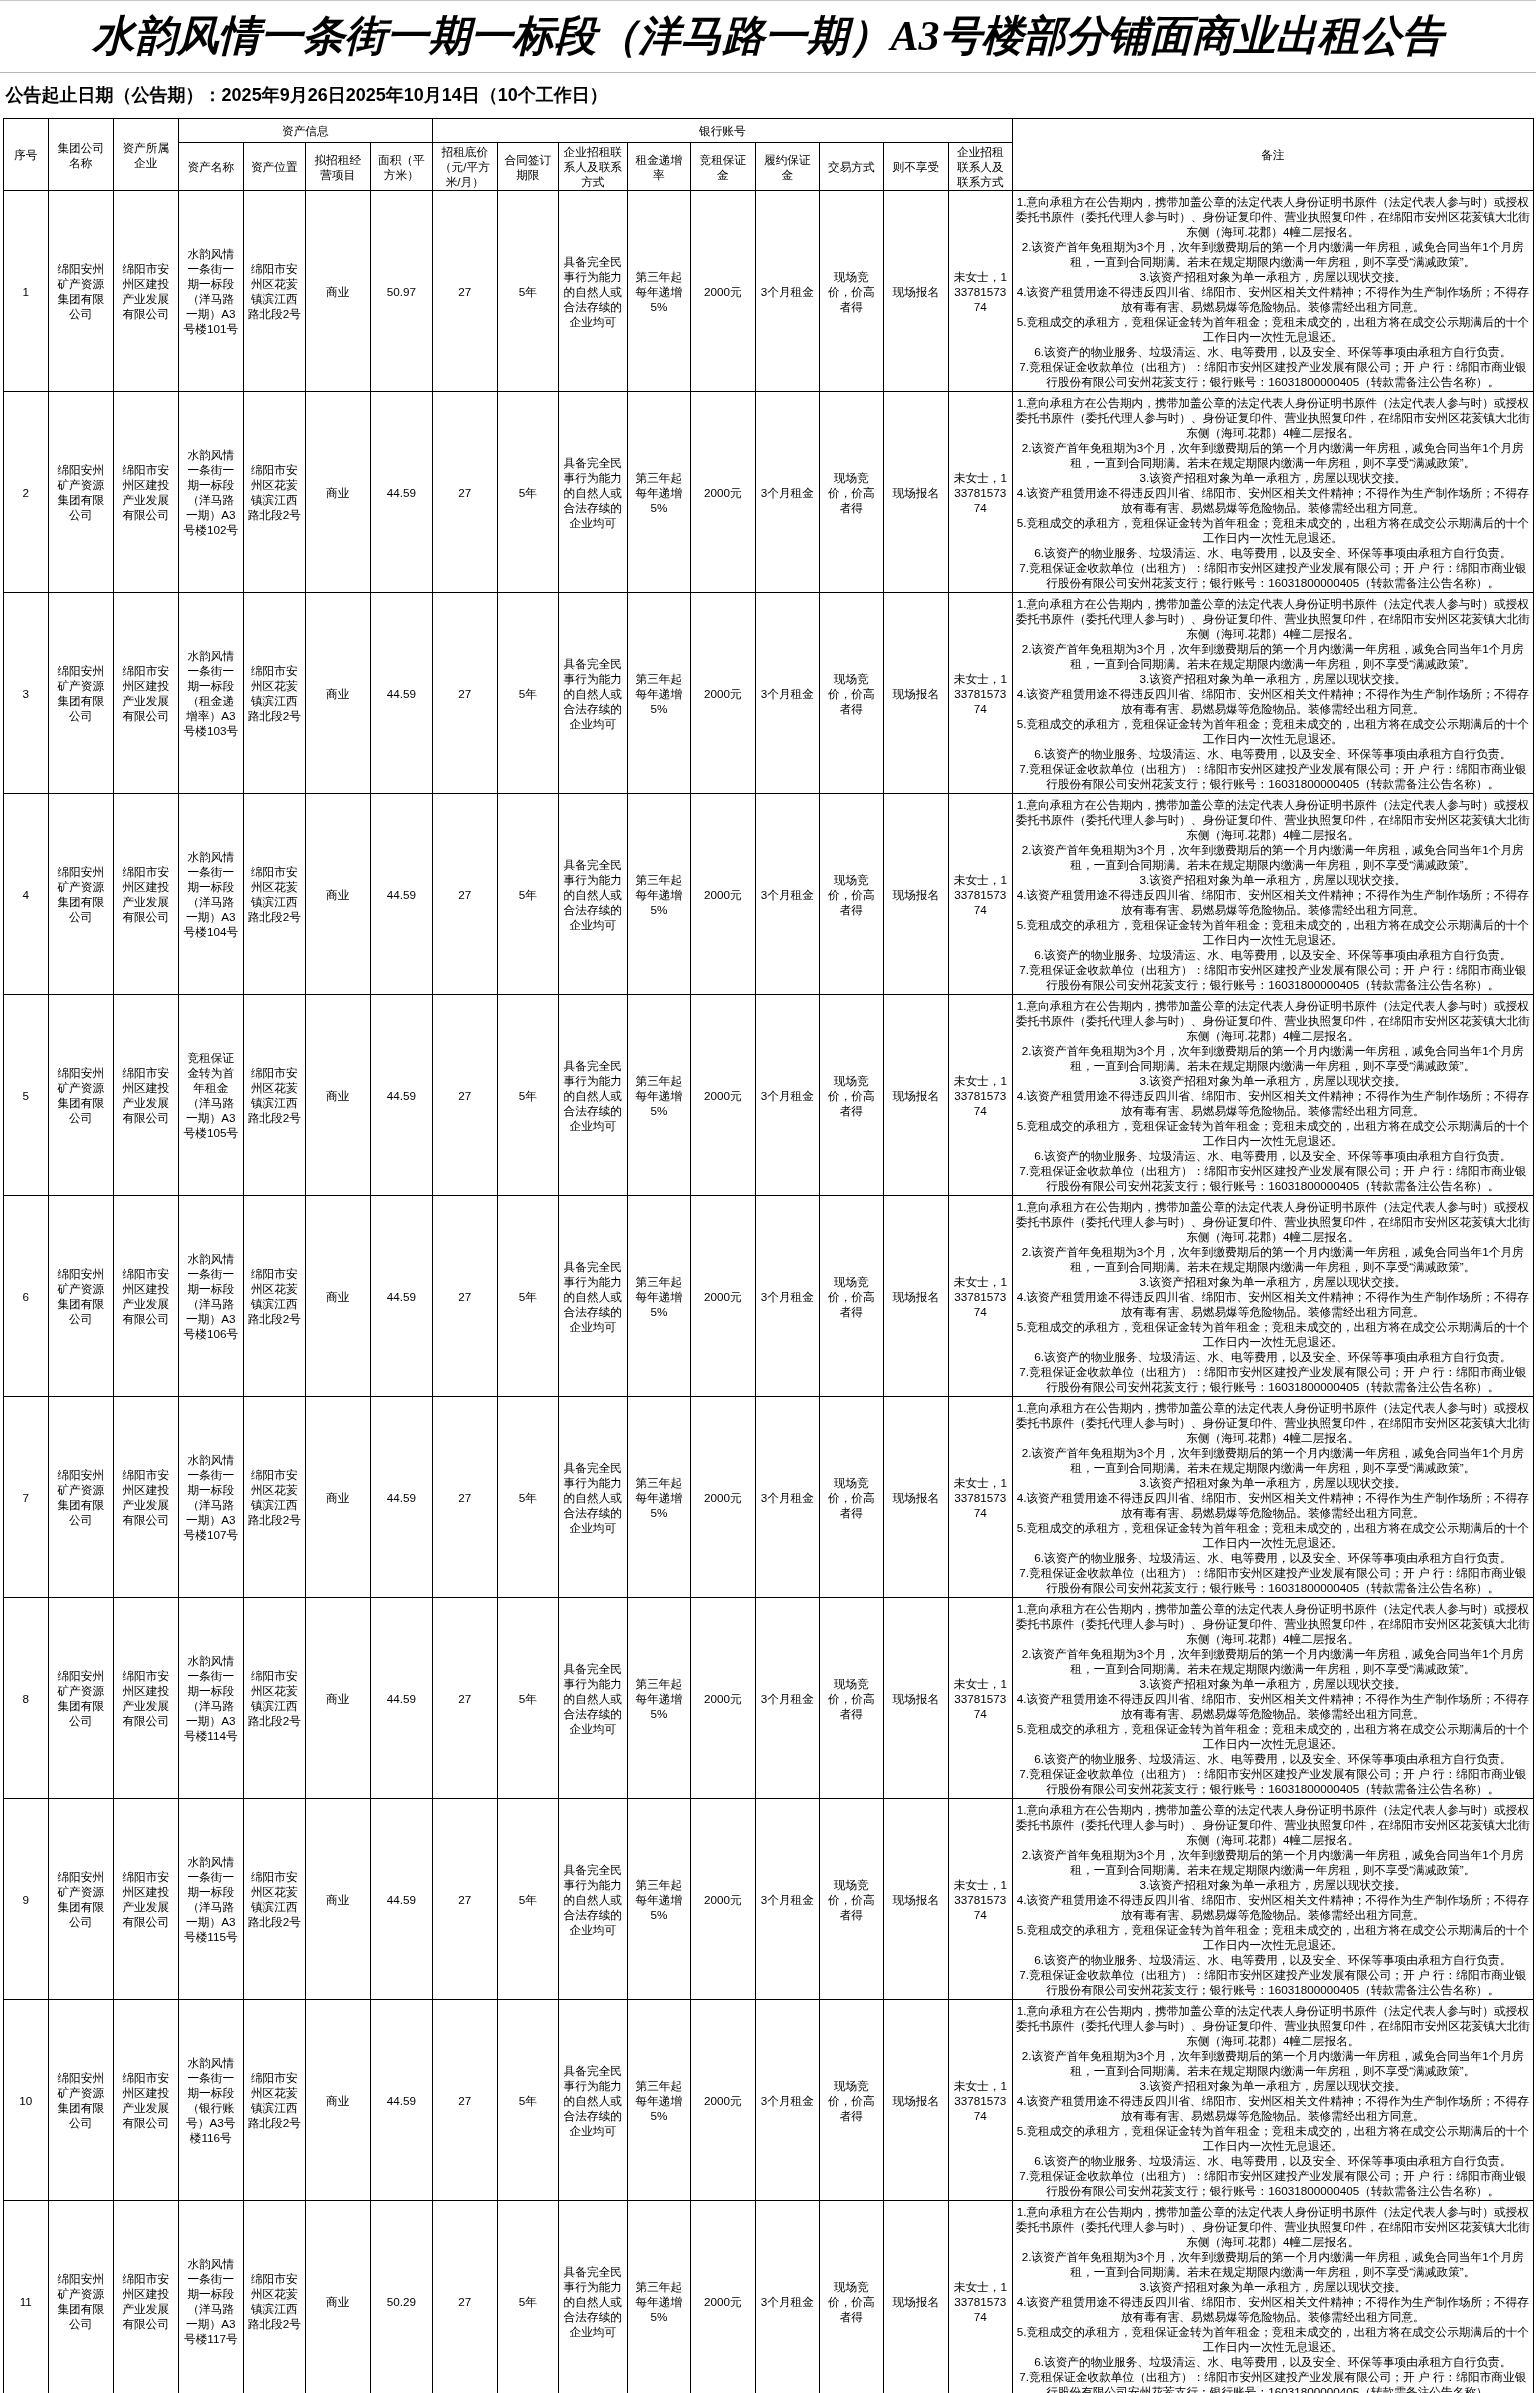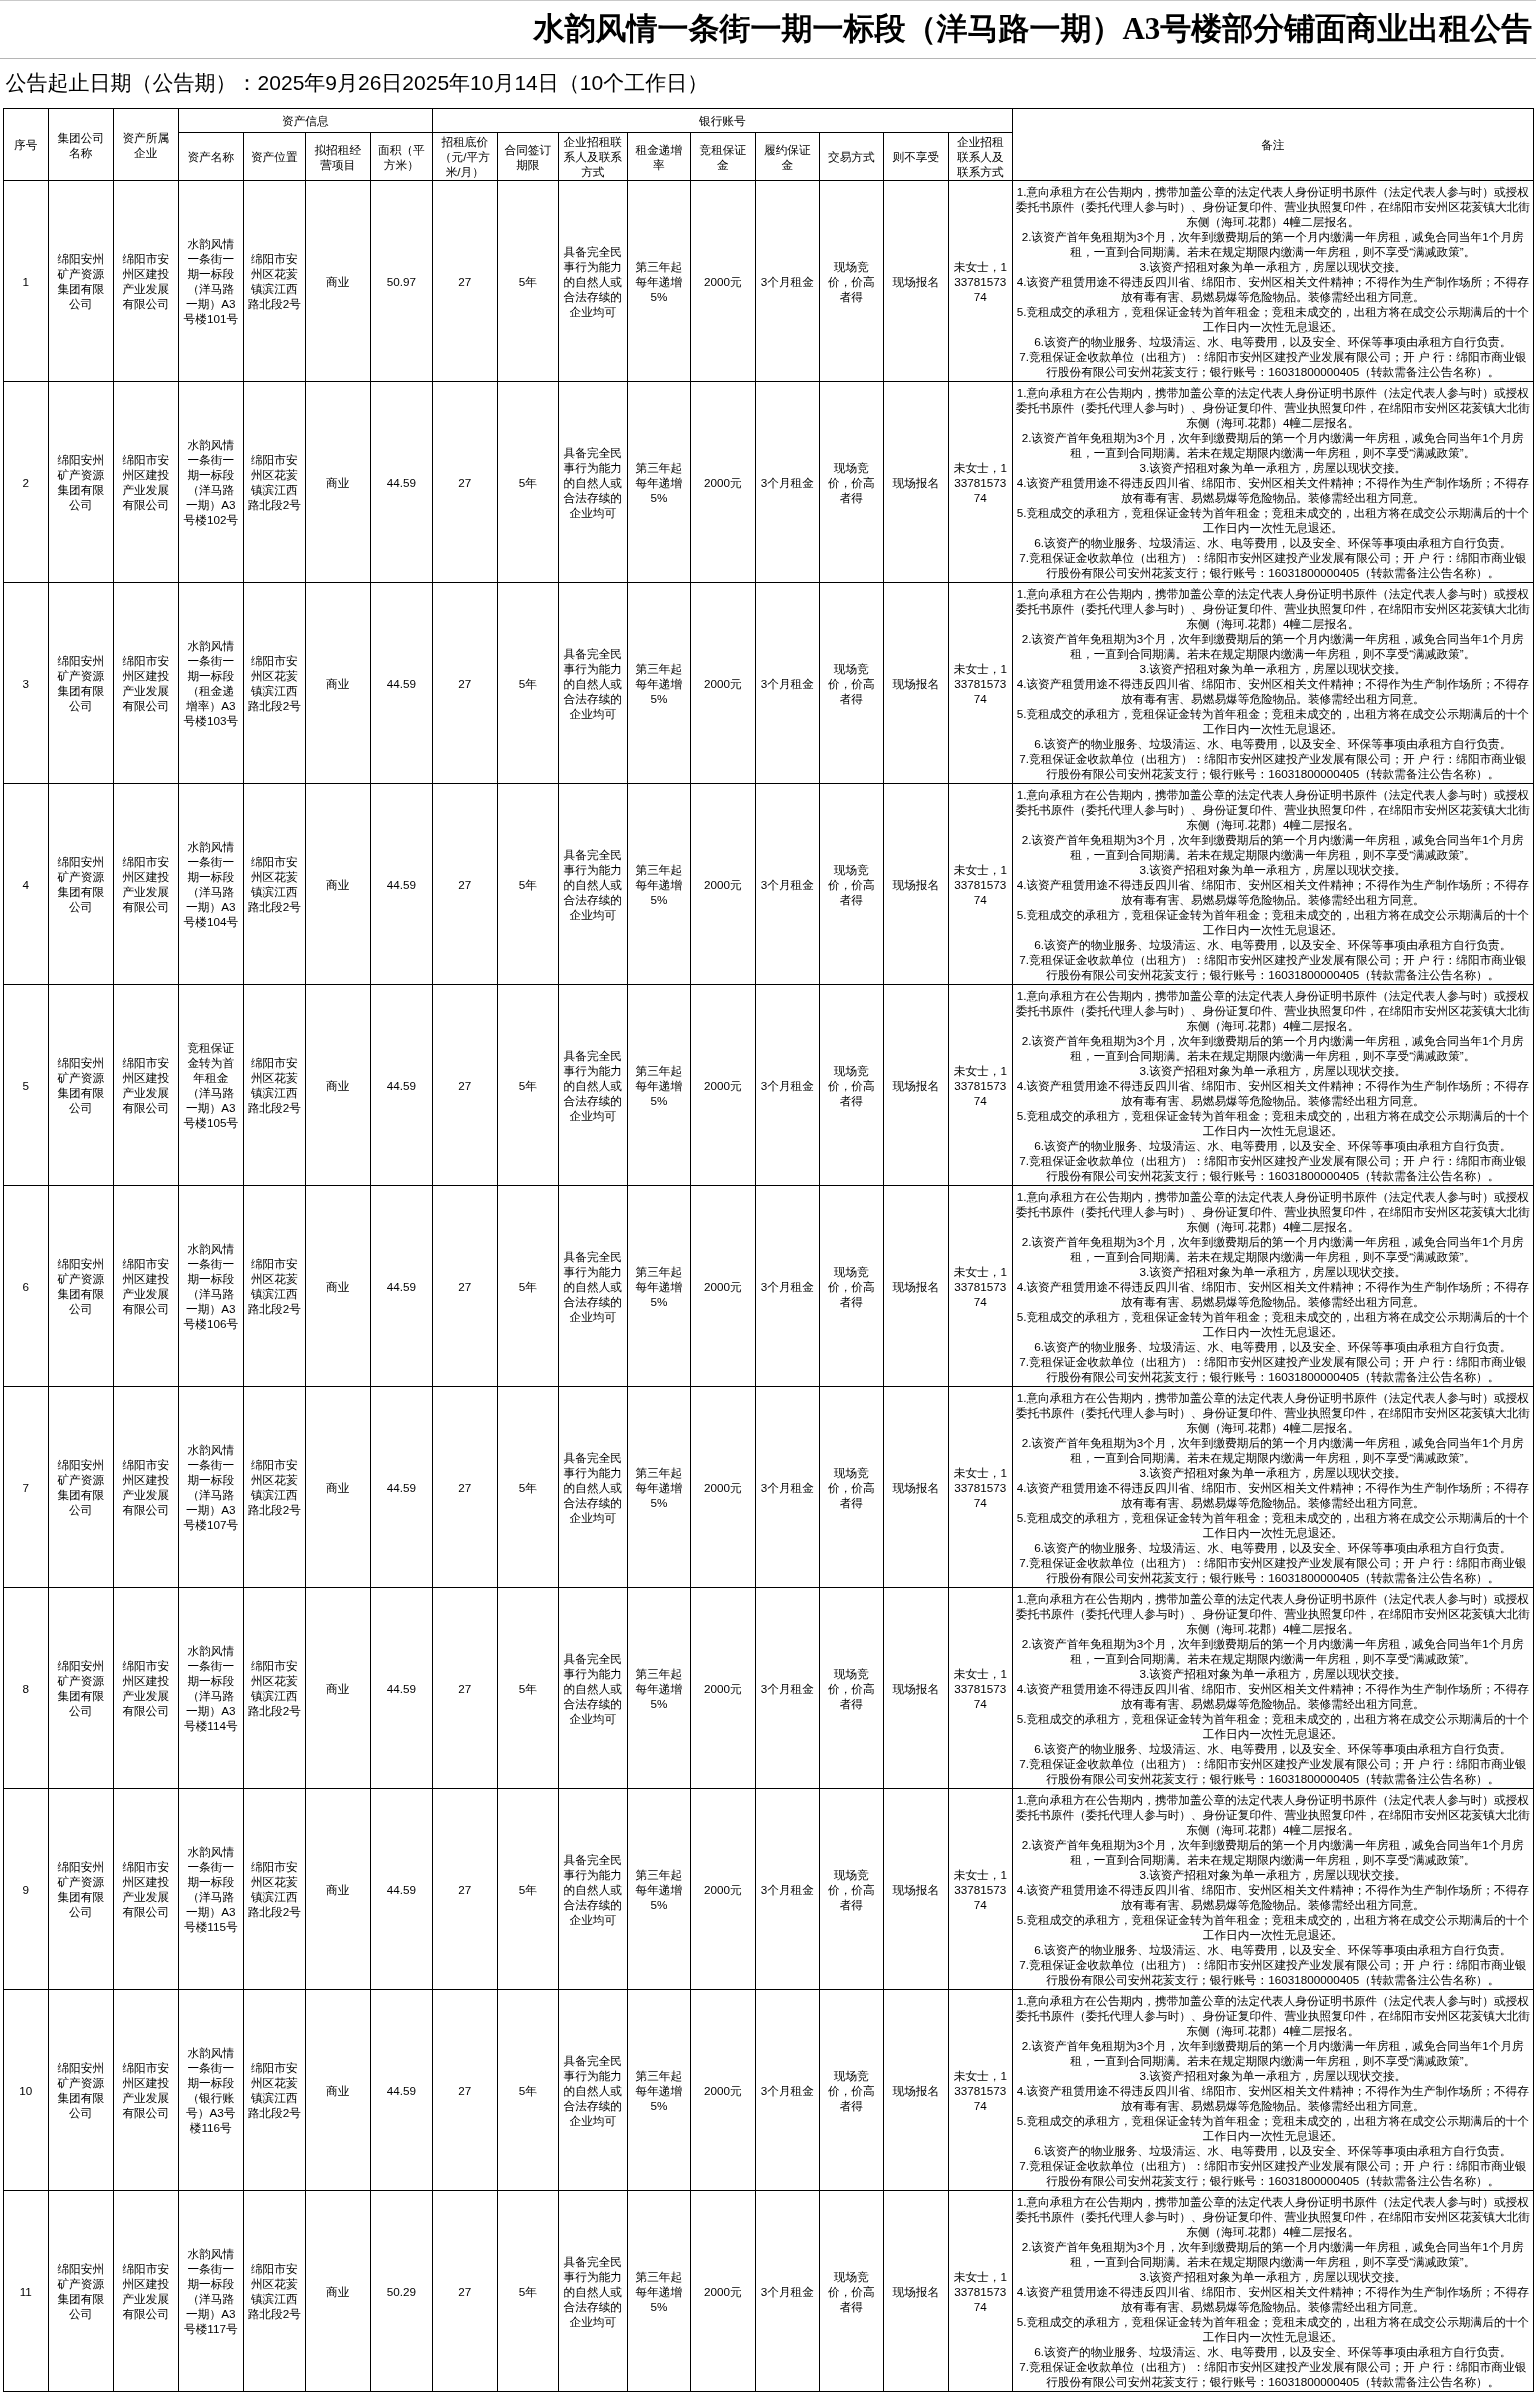--- a/index.html
+++ b/index.html
@@ -4,29 +4,30 @@
 <style>
   html,body{margin:0;padding:0;}
   body{
     width:1536px;height:2393px;background:#ffffff;color:#000;
     font-family:"Liberation Sans","DejaVu Sans",sans-serif;
     -webkit-font-smoothing:none;
   }
   .title-bar{
     border-top:0.9px solid #c9c9c9;
     border-bottom:0.9px solid #b5b5b5;
-    text-align:right;
+    text-align:center;
     font-family:"Liberation Serif","DejaVu Serif",serif;
     font-weight:bold;
-    font-size:31px;
+    font-size:42px;
     padding:6.5px 3.7px 8.4px 3.7px;
+    font-style:italic;
   }
   .date-line{
-    font-weight:normal;
-    font-size:21px;
+    font-weight:bold;
+    font-size:18px;
     padding:10.3px 5.6px 11.2px 5.6px;
   }
   table.announce{
     table-layout:fixed;
     border-collapse:collapse;
     border:1.9px solid #000;
     margin:0 2.8px;
     width:1531px;
   }
   table.announce th, table.announce td{

